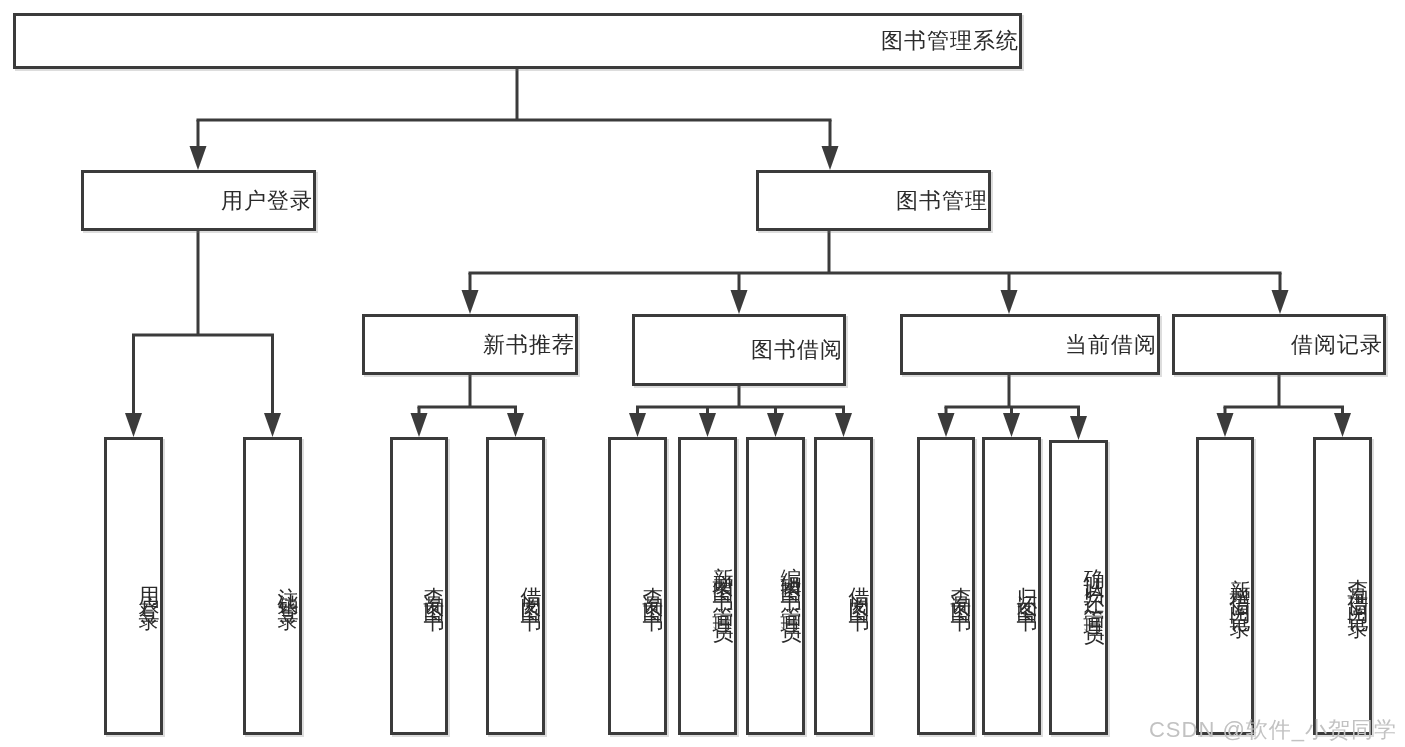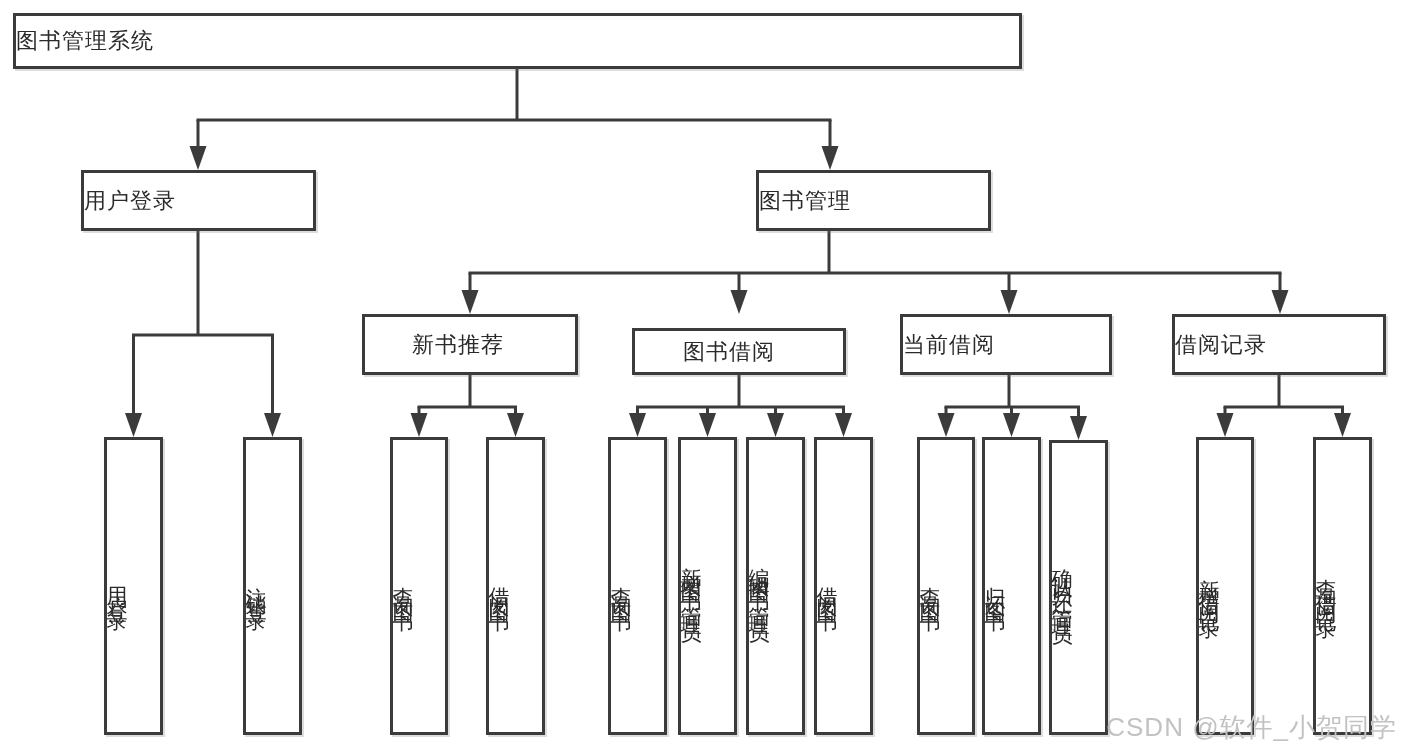--- a/index.html
+++ b/index.html
@@ -22,21 +22,21 @@
     height: 747px;
     z-index: 1;
   }
   .box {
     position: absolute;
     box-sizing: border-box;
     background: #ffffff;
     border: 3px solid #3b3b3b;
     display: flex;
     align-items: center;
-    justify-content: flex-start;
+    justify-content: flex-end;
     color: #2a2a2a;
     z-index: 2;
     box-shadow: 2px 2px 0 rgba(120,120,120,0.25);
   }
   .box.h {
     font-size: 22px;
     letter-spacing: 1px;
   }
   .box.v {
     font-size: 21px;
@@ -45,21 +45,21 @@
     writing-mode: vertical-rl;
     text-orientation: upright;
     letter-spacing: 8px;
     line-height: 1;
     white-space: nowrap;
   }
   .watermark {
     position: absolute;
     right: 8px;
     bottom: 2px;
-    font-size: 26px;
+    font-size: 22px;
     color: #c2c2c2;
     z-index: 5;
     letter-spacing: 1px;
   }
 </style>
 </head>
 <body>
 
 <div class="stage">
 
@@ -125,24 +125,24 @@
   <div class="box h" style="left:81px; top:170px; width:235px; height:61px;">
     <span>用户登录</span>
   </div>
   <div class="box h" style="left:756px; top:170px; width:235px; height:61px;">
     <span>图书管理</span>
   </div>
 
   <div class="box h" style="left:362px; top:314px; width:216px; height:61px;padding-left:47px;">
     <span>新书推荐</span>
   </div>
-  <div class="box h" style="left:632px; top:328px; width:214px; height:47px;padding-left:48px;">
+  <div class="box h" style="left:632px; top:314px; width:214px; height:72px;padding-left:48px;">
     <span>图书借阅</span>
   </div>
-  <div class="box h" style="left:900px; top:314px; width:212px; height:61px;">
+  <div class="box h" style="left:900px; top:314px; width:260px; height:61px;">
     <span>当前借阅</span>
   </div>
   <div class="box h" style="left:1172px; top:314px; width:214px; height:61px;">
     <span>借阅记录</span>
   </div>
 
   <div class="box v" style="left:104px; top:437px; width:59px; height:298px;">
     <span>用户登录</span>
   </div>
   <div class="box v" style="left:243px; top:437px; width:59px; height:298px;">

